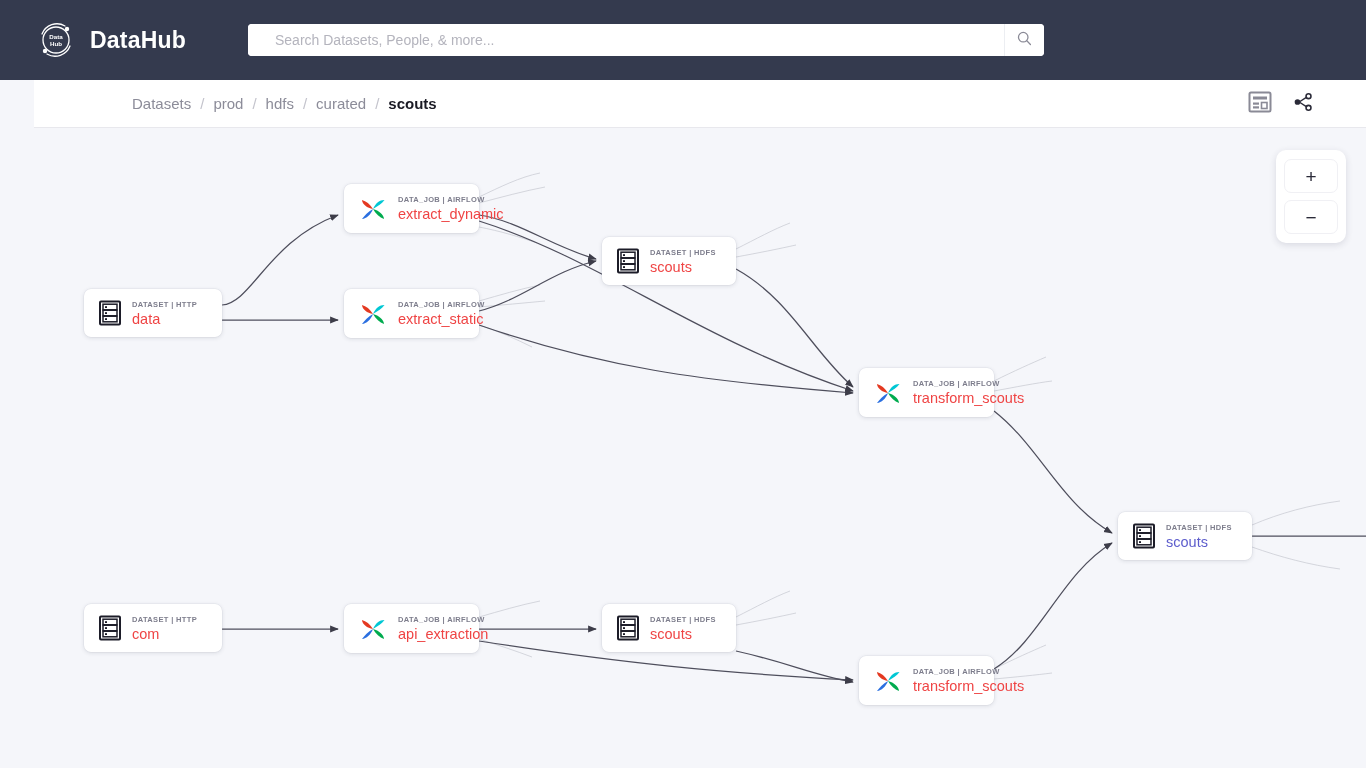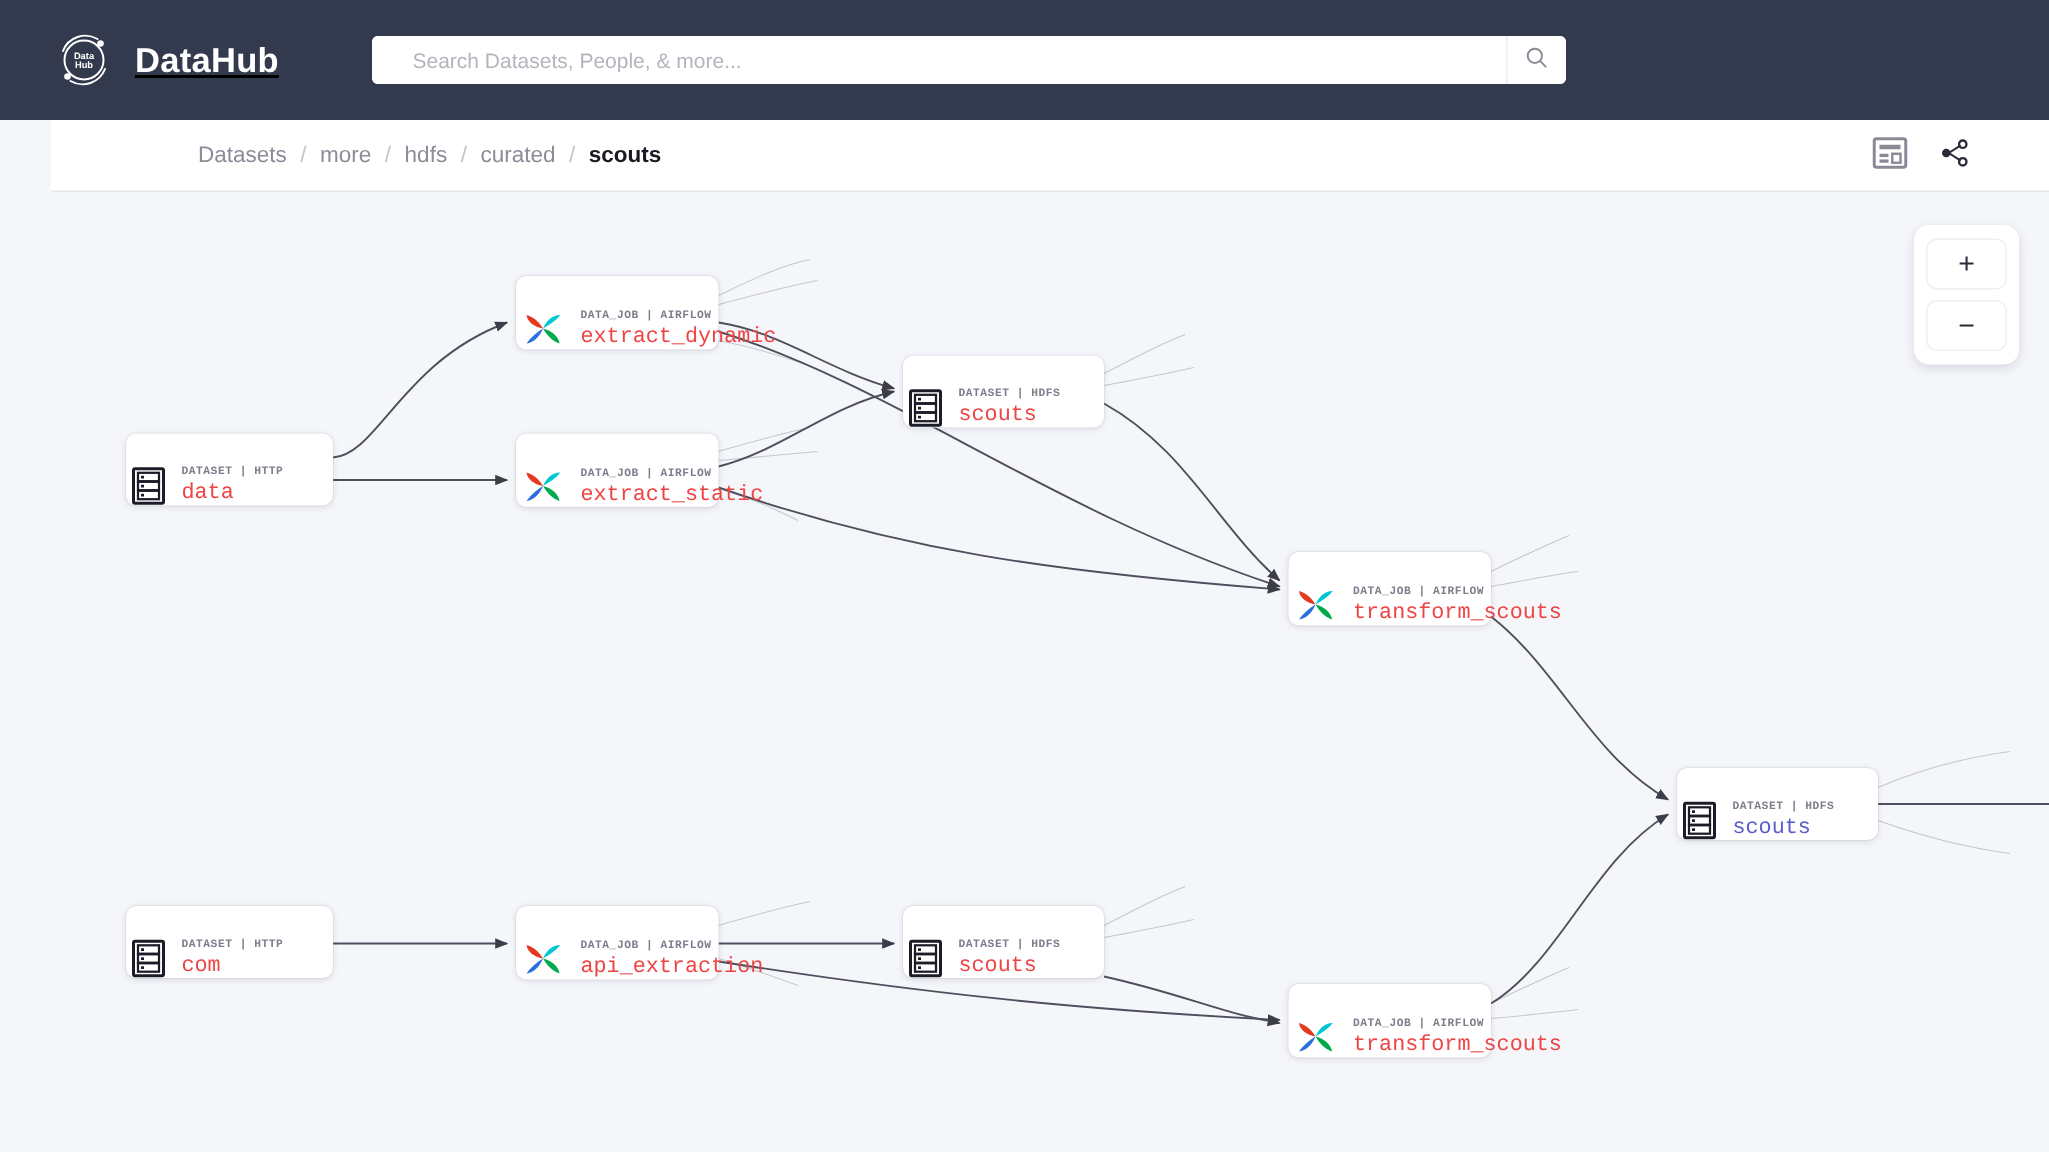--- a/index.html
+++ b/index.html
@@ -16,21 +16,20 @@
   
   .app-header {
     position: absolute;
     top: 0; left: 0;
     width: 1366px;
     height: 80px;
     background: #343a4e;
     display: flex;
     align-items: center;
     z-index: 50;
-    text-decoration: underline;
   }
   .brand {
     display: flex;
     align-items: center;
     margin-left: 34px;
     gap: 12px;
   }
   .brand-logo { width: 44px; height: 44px; display: block; }
   .brand-name {
     color: #ffffff;
@@ -176,26 +175,25 @@
     width: 1366px; height: 639px;
   }
 
   
   .node {
     position: absolute;
     background: #ffffff;
     border-radius: 7px;
     box-shadow: 0 1px 4px rgba(30,35,60,0.13), 0 0 0 0.5px rgba(180,185,200,0.22);
     display: flex;
-    align-items: flex-end;
-    padding-left: 4px;
+    align-items: center;
+    padding-left: 15px;
     gap: 11px;
     cursor: pointer;
     z-index: 10;
-    font-family: Liberation Mono, monospace;
   }
   .node-text { display: flex; flex-direction: column; justify-content: center; gap: 2px; }
   .node-kind {
     font-size: 7.5px;
     letter-spacing: 0.35px;
     color: #7d7d8c;
     font-weight: bold;
     text-transform: uppercase;
     white-space: nowrap;
   }
@@ -270,21 +268,21 @@
       </span>
     </button>
   </div>
 
 </div>
 
 <div class="crumb-bar">
   <div class="crumbs">
     <span class="crumb">Datasets</span>
     <span class="crumb-sep">/</span>
-    <span class="crumb">more</span>
+    <span class="crumb">prod</span>
     <span class="crumb-sep">/</span>
     <span class="crumb">hdfs</span>
     <span class="crumb-sep">/</span>
     <span class="crumb">curated</span>
     <span class="crumb-sep">/</span>
     <span class="crumb current">scouts</span>
   </div>
 
   <div class="crumb-actions">
     <button class="icon-btn">

